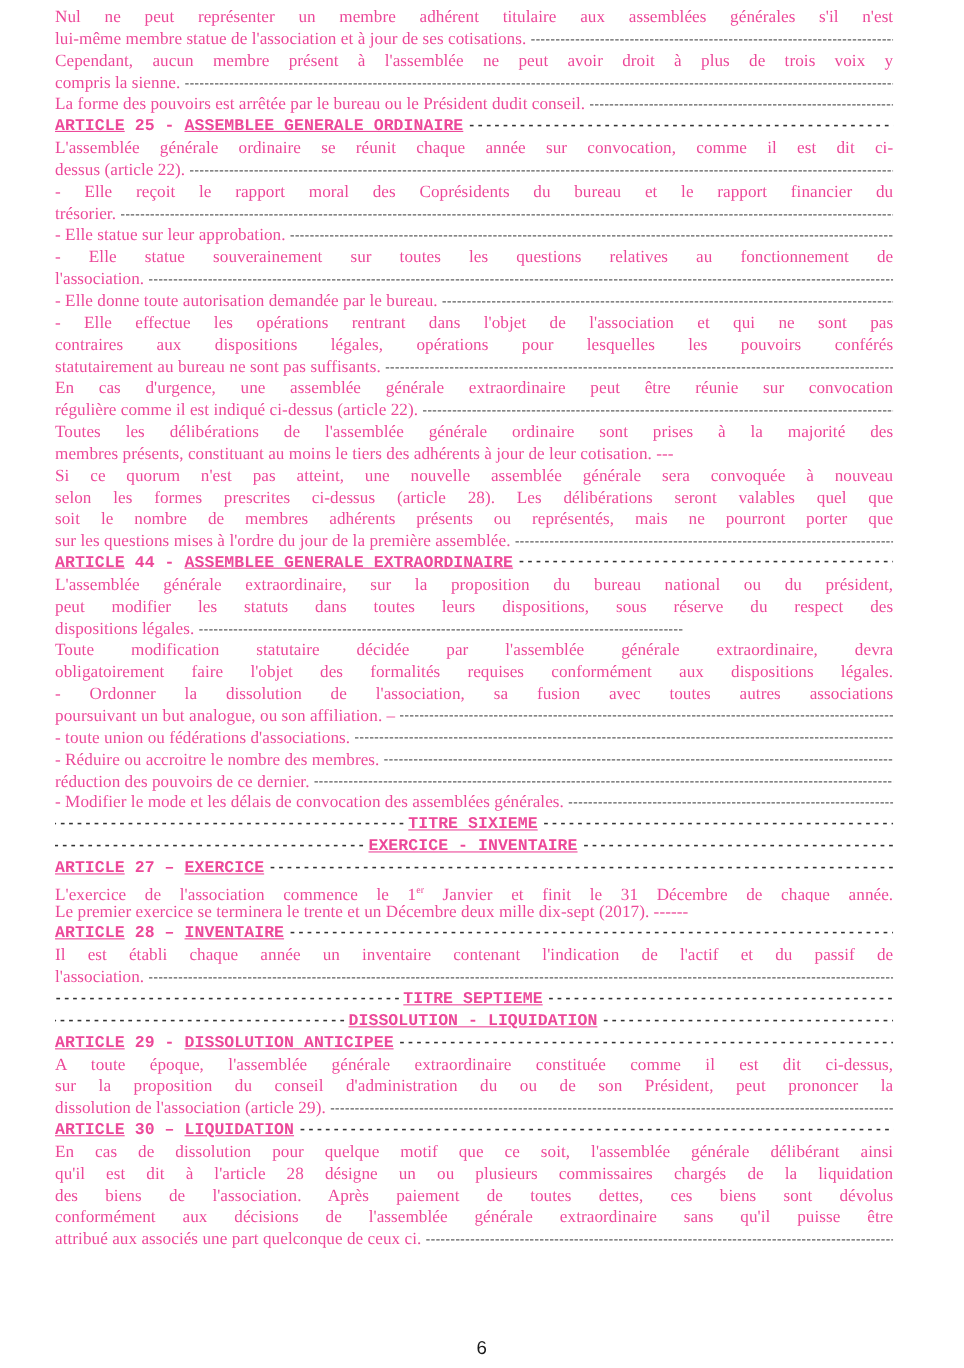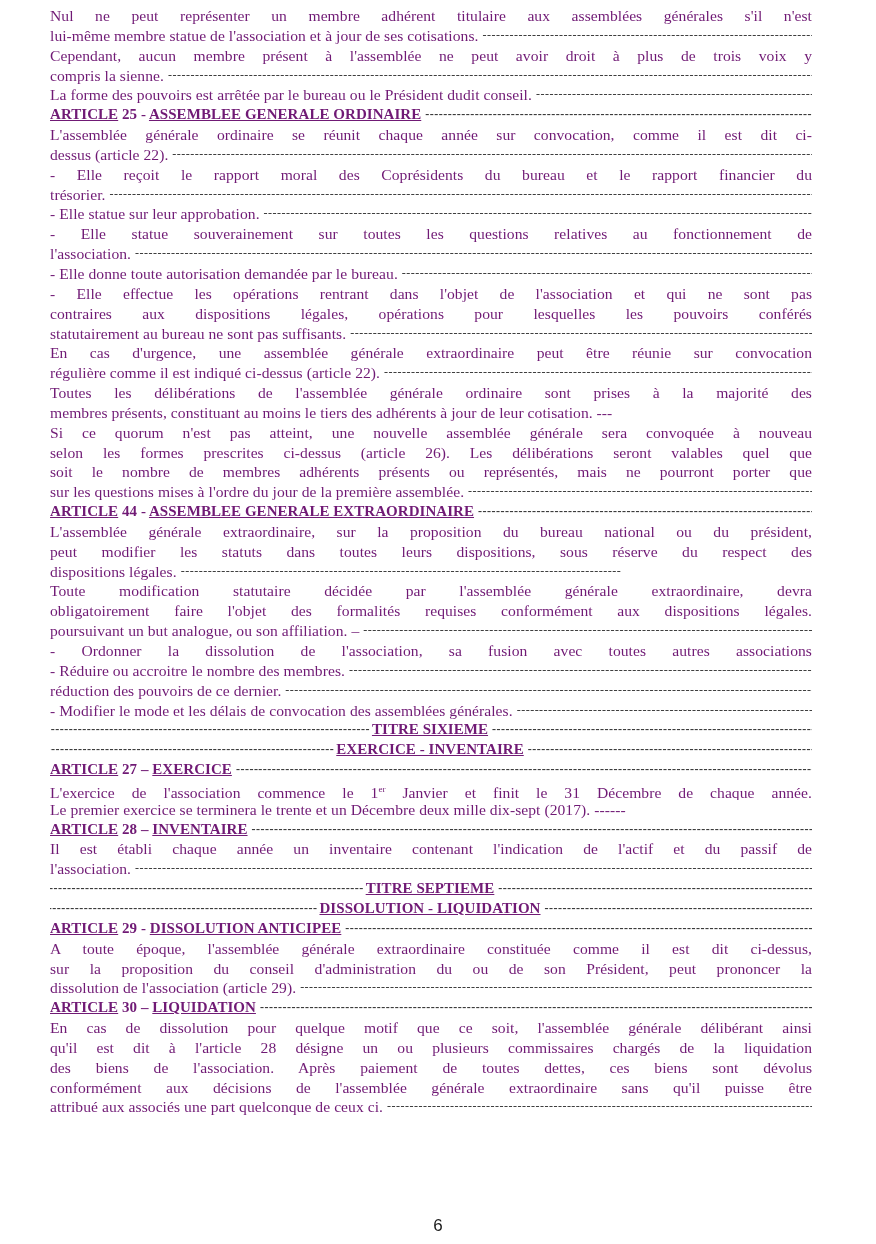--- a/index.html
+++ b/index.html
@@ -1,29 +1,29 @@
 <!DOCTYPE html>
 <html><head>
 <meta charset="utf-8">
 <style>
   html, body { margin: 0; padding: 0; background: #ffffff; }
   body { width: 876px; height: 1244px; position: relative; overflow: hidden; }
   .page {
     position: absolute; left: 50px; top: 6px; width: 762px;
     font-family: "Liberation Serif", serif; font-size: 15.6px; line-height: 19.85px;
-    color: #701a75; letter-spacing: 0.05px;
+    color: #ec4899; letter-spacing: 0.05px;
   }
   .ln { display: flex; white-space: nowrap; overflow: hidden; height: 19.85px; }
   .ln .t { flex: 0 0 auto; }
   .ln .d { flex: 1 1 auto; overflow: hidden; color: #333; letter-spacing: 0.5px; font-size: 12px; padding-left: 4px; }
   .ln .d::after { content: "------------------------------------------------------------------------------------------------------------------------------------------------------------------------------------------------"; }
   .ln .dl { flex: 1 1 auto; overflow: hidden; color: #333; letter-spacing: 0.5px; font-size: 12px; padding-right: 2px; text-align: right; direction: rtl; }
   .ln .dl::after { content: "------------------------------------------------------------------------------------------------------------------------------------------------------------------------------------------------"; }
   .just { text-align: justify; text-align-last: justify; display: block; }
-  .h { font-weight: bold; font-family: Liberation Serif, serif; font-size: 15px; }
+  .h { font-weight: bold; font-family: Liberation Mono, monospace; font-size: 15px; }
   .h .u { text-decoration: underline; }
   .page-number {
     position: absolute; left: 0; width: 876px; top: 1216px; text-align: center;
     font-family: "Liberation Sans", sans-serif; font-size: 17px; color: #1a1a1a;
   }
 </style>
 </head>
 <body>
 
 <div class="page">
@@ -100,21 +100,21 @@
   <div class="ln">
       <span class="t just" style="width:100%">Toutes les délibérations de l'assemblée générale ordinaire sont prises à la majorité des</span>
     </div>
   <div class="ln">
       <span class="t">membres présents, constituant au moins le tiers des adhérents à jour de leur cotisation. ---</span>
     </div>
   <div class="ln">
       <span class="t just" style="width:100%">Si ce quorum n'est pas atteint, une nouvelle assemblée générale sera convoquée à nouveau</span>
     </div>
   <div class="ln">
-      <span class="t just" style="width:100%">selon les formes prescrites ci-dessus (article 26). Les délibérations seront valables quel que</span>
+      <span class="t just" style="width:100%">selon les formes prescrites ci-dessus (article 28). Les délibérations seront valables quel que</span>
     </div>
   <div class="ln">
       <span class="t just" style="width:100%">soit le nombre de membres adhérents présents ou représentés, mais ne pourront porter que</span>
     </div>
   <div class="ln">
       <span class="t">sur les questions mises à l'ordre du jour de la première assemblée.</span>
       <span class="d"></span>
     </div>
 
   <div class="ln h">
@@ -131,25 +131,29 @@
       <span class="t">dispositions légales.</span>
       <span class="d" style="flex:0 0 440px"></span>
     </div>
   <div class="ln">
       <span class="t just" style="width:100%">Toute modification statutaire décidée par l'assemblée générale extraordinaire, devra</span>
     </div>
   <div class="ln">
       <span class="t just" style="width:100%">obligatoirement faire l'objet des formalités requises conformément aux dispositions légales.</span>
     </div>
   <div class="ln">
+      <span class="t just" style="width:100%">- Ordonner la dissolution de l'association, sa fusion avec toutes autres associations</span>
+    </div>
+  <div class="ln">
       <span class="t">poursuivant un but analogue, ou son affiliation. –</span>
       <span class="d"></span>
     </div>
   <div class="ln">
-      <span class="t just" style="width:100%">- Ordonner la dissolution de l'association, sa fusion avec toutes autres associations</span>
+      <span class="t">- toute union ou fédérations d'associations.</span>
+      <span class="d"></span>
     </div>
   <div class="ln">
       <span class="t">- Réduire ou accroitre le nombre des membres.</span>
       <span class="d"></span>
     </div>
   <div class="ln">
       <span class="t">réduction des pouvoirs de ce dernier.</span>
       <span class="d"></span>
     </div>
   <div class="ln">

